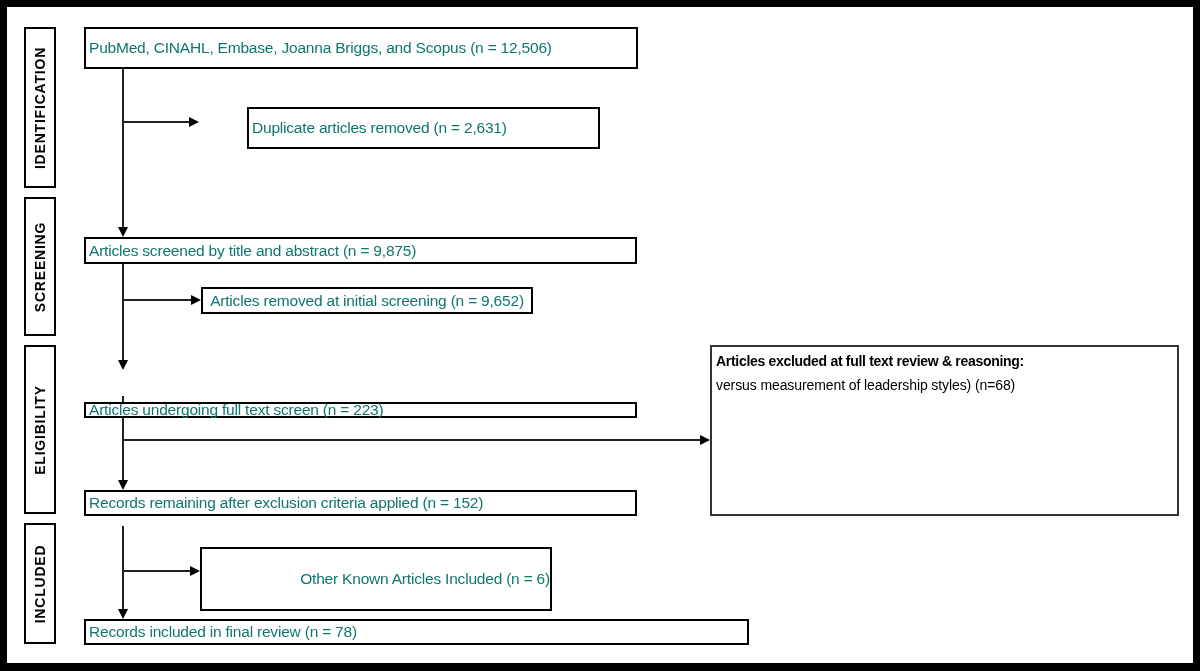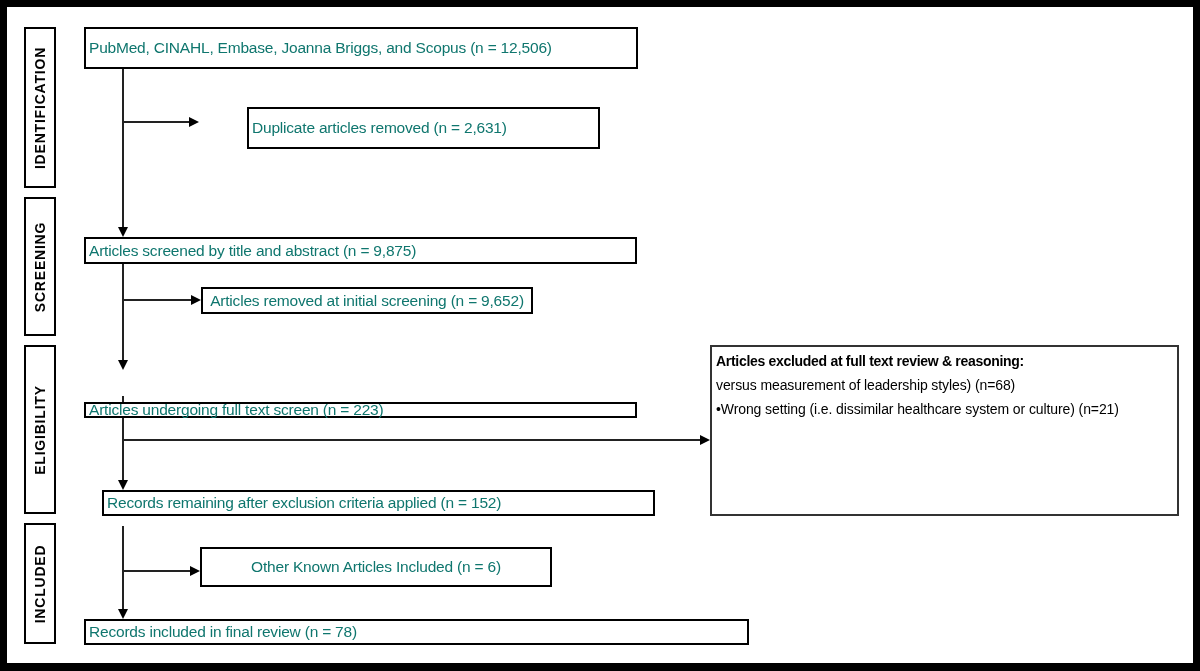--- a/index.html
+++ b/index.html
@@ -75,27 +75,26 @@
 </div>
 <div class="box" style="left:84px; top:237px; width:553px; height:27px;">
   <span>Articles screened by title and abstract (n = 9,875)</span>
 </div>
 <div class="box center" style="left:201px; top:287px; width:332px; height:27px;">
   <span>Articles removed at initial screening (n = 9,652)</span>
 </div>
 <div class="box" style="left:84px; top:370px; width:553px; height:16px;margin-top:32px;">
   <span>Articles undergoing full text screen (n = 223)</span>
 </div>
-<div class="box" style="left:84px; top:490px; width:553px; height:26px;margin-left:18px;">
+<div class="box" style="left:84px; top:490px; width:553px; height:26px;">
   <span>Records remaining after exclusion criteria applied (n = 152)</span>
 </div>
-<div class="box center" style="left:200px; top:547px; width:352px; height:40px;">
+<div class="box center" style="left:200px; top:547px; width:352px; height:64px;justify-content:flex-end;">
   <span>Other Known Articles Included  (n = 6)</span>
 </div>
 <div class="box" style="left:84px; top:619px; width:665px; height:26px;">
   <span>Records included in final review (n = 78)</span>
 </div>
 
 <div class="excl" style="left:710px; top:345px; width:469px; height:171px;">
   <div class="title">Articles excluded at full text review &amp; reasoning:</div>
   <div class="item">versus measurement of leadership styles) (n=68)</div>
-  <div class="item">•Wrong setting (i.e. dissimilar healthcare system or culture) (n=21)</div>
 </div>
 
 </body></html>

